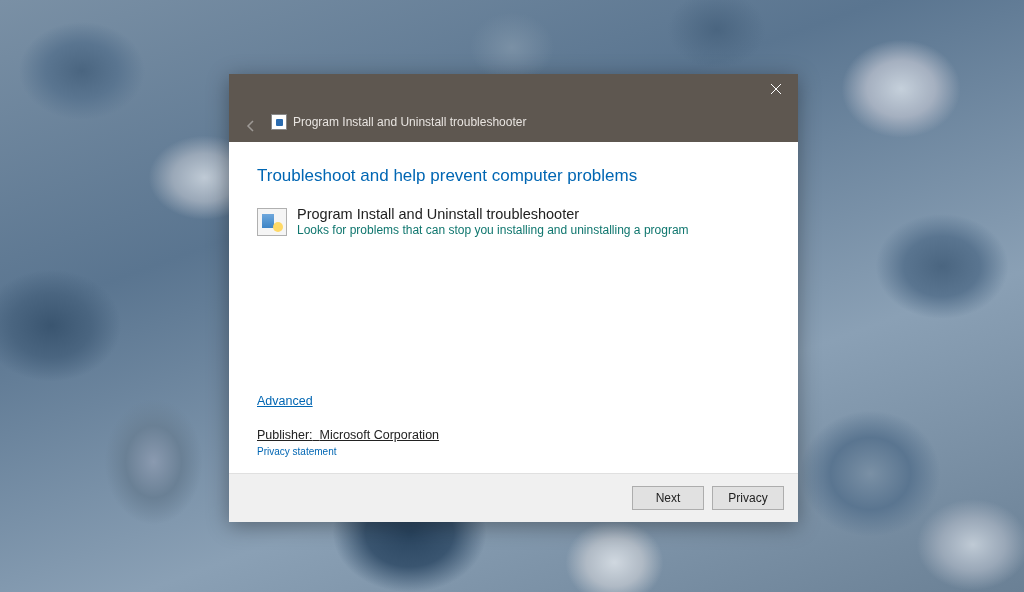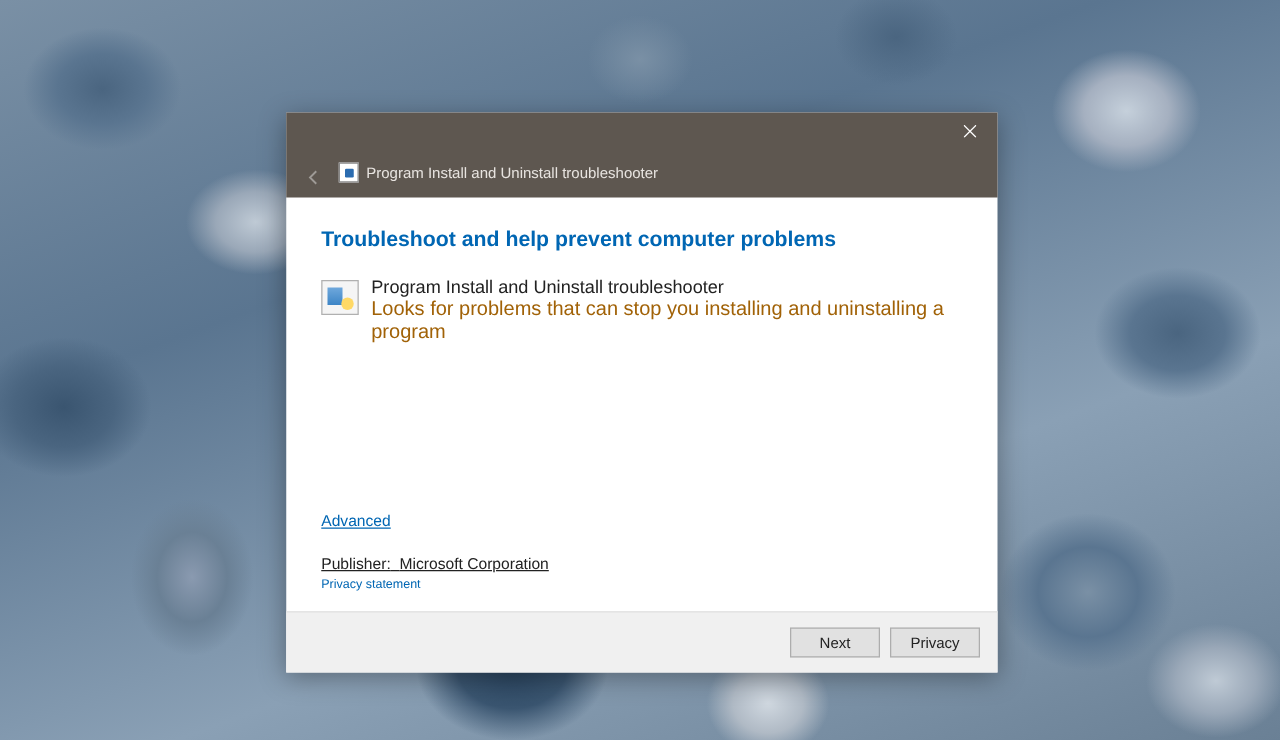--- a/index.html
+++ b/index.html
@@ -25,21 +25,21 @@
       radial-gradient(ellipse 100px 90px at 85% 80%, #7a90a5 0%, #5a7590 40%, transparent 70%),
       radial-gradient(ellipse 70px 60px at 60% 95%, #d0d8e0 0%, #b0bac5 40%, transparent 70%),
       radial-gradient(ellipse 80px 65px at 95% 92%, #bfcad5 0%, #9aa8b8 40%, transparent 70%),
       radial-gradient(ellipse 60px 50px at 50% 8%, #7a90a5 0%, transparent 70%),
       radial-gradient(ellipse 70px 55px at 70% 5%, #4a6580 0%, transparent 70%),
       linear-gradient(160deg, #7a90a5, #5a7590, #8aa0b5, #6a8095);
   }
   .dialog {
     position: absolute;
     left: 229px;
-    top: 90px;
+    top: 74px;
     width: 569px;
     height: 448px;
     background: #ffffff;
     box-shadow: 0 4px 20px rgba(0,0,0,0.35);
     display: flex;
     flex-direction: column;
   }
   .titlebar {
     height: 68px;
     background: #5e5750;
@@ -99,21 +99,21 @@
   }
   .content {
     flex: 1;
     padding: 24px 28px 0 28px;
     display: flex;
     flex-direction: column;
   }
   .heading {
     color: #0066b3;
     font-size: 17px;
-    font-weight: 700;
+    font-weight: 400;
     margin-bottom: 20px;
   }
   .program-row {
     display: flex;
     gap: 10px;
     margin-bottom: 8px;
   }
   .program-icon {
     width: 30px;
     height: 28px;
@@ -136,22 +136,22 @@
     right: 3px; bottom: 3px;
     width: 10px; height: 10px;
     background: #ffd966;
     border-radius: 50%;
   }
   .program-text .ptitle {
     font-size: 14.5px;
     color: #222;
   }
   .program-text .pdesc {
-    font-size: 16px;
-    color: #a16207;
+    font-size: 12px;
+    color: #0f766e;
     margin-top: 1px;
   }
   .spacer { flex: 1; }
   .advanced-link {
     color: #0066b3;
     font-size: 12.5px;
     cursor: pointer;
     margin-bottom: 20px;
     display: inline-block;
     width: fit-content;

